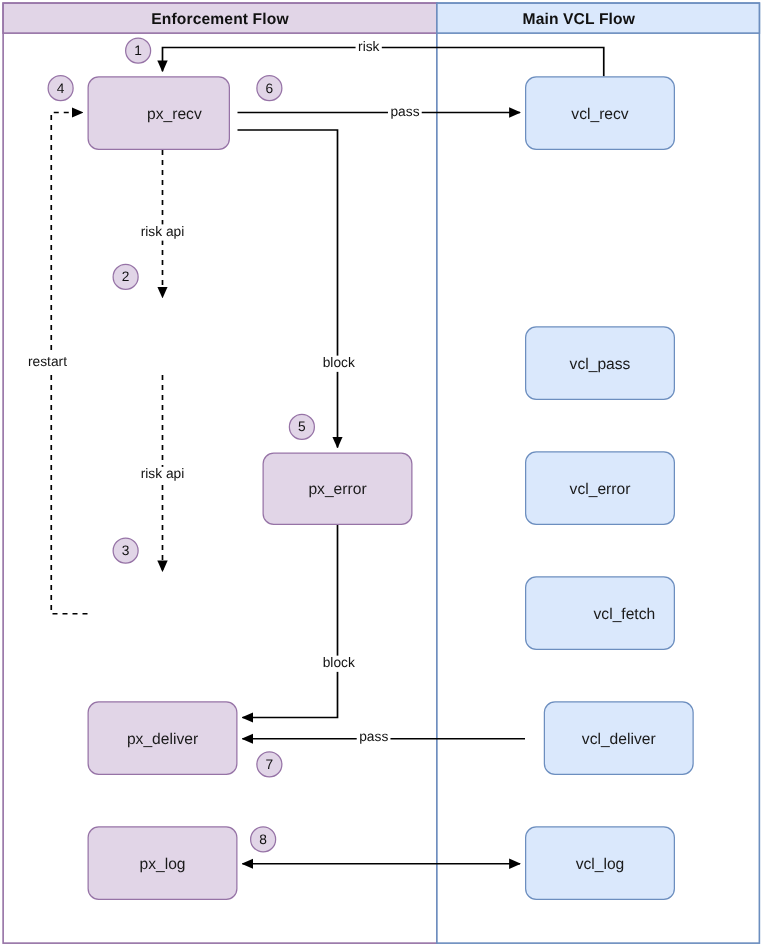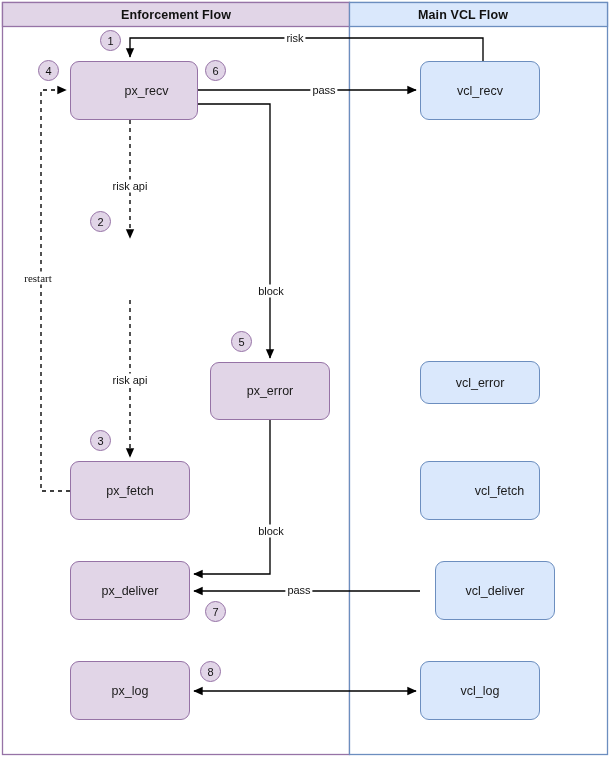--- a/index.html
+++ b/index.html
@@ -69,40 +69,40 @@
     </g>
   </svg>
 
   <div class="lane-title" style="left:2px;top:2px;width:348px;height:25px;">
     <span>Enforcement Flow</span>
   </div>
   <div class="lane-title" style="left:334px;top:2px;width:258px;height:25px;">
     <span>Main VCL Flow</span>
   </div>
 
-  <div class="node px" style="left:70px;top:61px;width:128px;height:59px;padding-left:25px;">
+  <div class="node px" style="left:70px;top:61px;width:114px;height:59px;padding-left:25px;">
     <span>px_recv</span>
   </div>
   <div class="node px" style="left:210px;top:362px;width:120px;height:58px;">
     <span>px_error</span>
-  </div>
-  <div class="node px" style="left:70px;top:461px;width:120px;height:59px;">
-    <span>px_fetch</span>
   </div>
   <div class="node px" style="left:70px;top:561px;width:120px;height:59px;justify-content:center;">
     <span>px_deliver</span>
   </div>
   <div class="node px" style="left:70px;top:661px;width:120px;height:59px;">
     <span>px_log</span>
   </div>
 
   <div class="node vcl" style="left:420px;top:61px;width:120px;height:59px;">
     <span>vcl_recv</span>
   </div>
-  <div class="node vcl" style="left:420px;top:361px;width:120px;height:43px;">
+  <div class="node vcl" style="left:420px;top:261px;width:120px;height:59px;">
+    <span>vcl_pass</span>
+  </div>
+  <div class="node vcl" style="left:420px;top:361px;width:120px;height:59px;">
     <span>vcl_error</span>
   </div>
   <div class="node vcl" style="left:420px;top:461px;width:120px;height:59px;padding-left:39px;">
     <span>vcl_fetch</span>
   </div>
   <div class="node vcl" style="left:420px;top:561px;width:120px;height:59px;margin-left:15px;">
     <span>vcl_deliver</span>
   </div>
   <div class="node vcl" style="left:420px;top:661px;width:120px;height:59px;justify-content:center;">
     <span>vcl_log</span>
@@ -131,17 +131,17 @@
   </div>
   <div class="badge" style="left:200px;top:661px;">
     <span>8</span>
   </div>
 
   <div class="edge-label el-c" style="left:295px;top:38px;">risk</div>
   <div class="edge-label el-c" style="left:324px;top:90px;">pass</div>
   <div class="edge-label el-c" style="left:271px;top:291px;">block</div>
   <div class="edge-label el-c" style="left:130px;top:186px;">risk api</div>
   <div class="edge-label el-c" style="left:130px;top:380px;">risk api</div>
-  <div class="edge-label el-c" style="left:38px;top:278px;font-family:Liberation Serif, serif;">restart</div>
+  <div class="edge-label el-c" style="left:38px;top:290px;">restart</div>
   <div class="edge-label el-c" style="left:271px;top:531px;">block</div>
   <div class="edge-label el-c" style="left:299px;top:590px;">pass</div>
 
 </div>
 
 </body></html>

